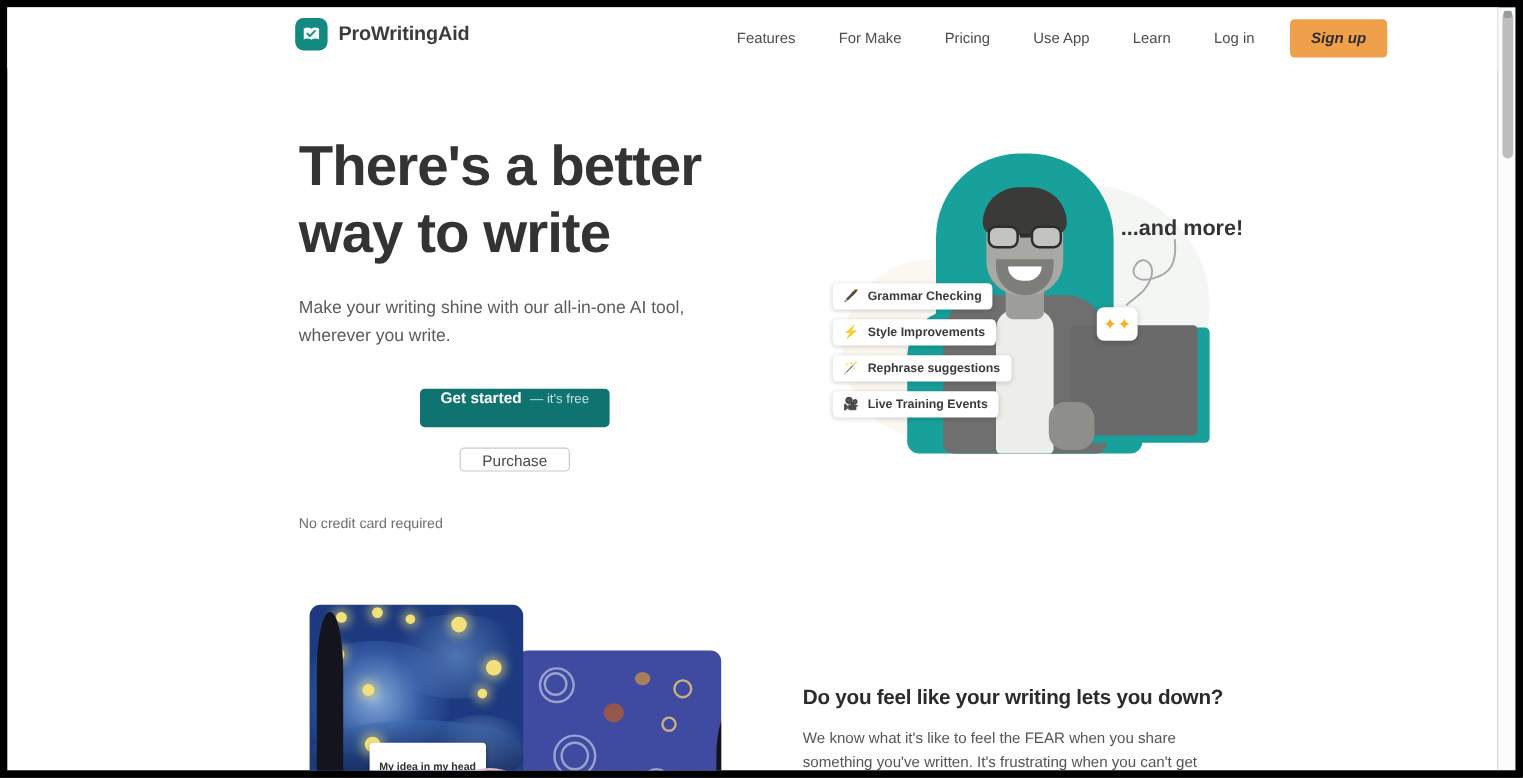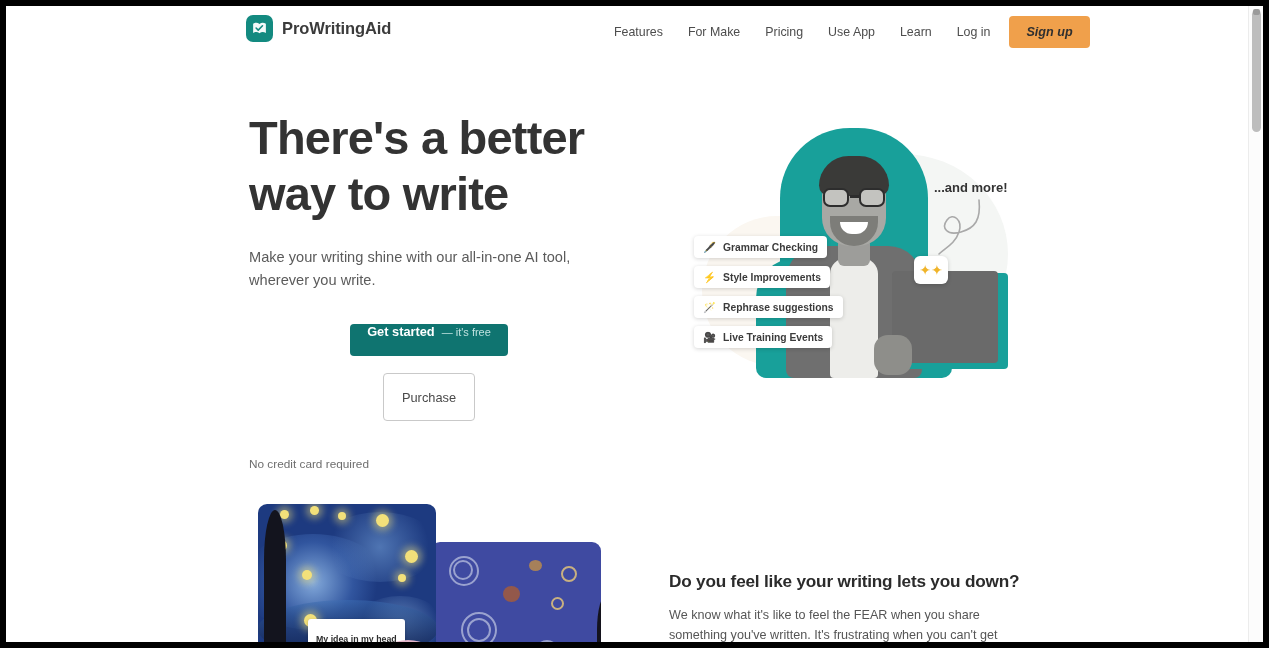--- a/index.html
+++ b/index.html
@@ -75,21 +75,21 @@
     white-space: nowrap;
   }
 
   .main-nav {
     position: absolute;
     left: 598px;
     top: 0;
     height: 51px;
     display: flex;
     align-items: center;
-    gap: 5px;
+    gap: 16px;
   }
   .nav-link {
     font-size: 12.4px;
     color: #4d4d4d;
     padding: 6px 10px;
     white-space: nowrap;
     cursor: pointer;
   }
 
   .signup-btn {
@@ -153,21 +153,21 @@
     font-weight: bold;
   }
   .btn-primary .sub {
     color: #bfe2df;
     font-size: 11px;
   }
   .btn-outline {
     background: #ffffff;
     border: 1px solid #c9c9c9;
     border-radius: 4px;
-    height: 48px;
+    height: 20px;
     padding: 0 18px;
     color: #4a4a4a;
     font-size: 12.8px;
     cursor: pointer;
     font-family: "Liberation Sans", sans-serif;
   }
   .hero-note {
     margin-top: 36px;
     font-size: 11.8px;
     color: #6e6e6e;
@@ -327,21 +327,21 @@
     border-radius: 6px;
     box-shadow: 0 1px 4px rgba(0,0,0,.18);
     display: flex; align-items: center; justify-content: center;
     font-size: 14px;
     color: #f0b429;
   }
 
   .and-more {
     position: absolute;
     left: 268px; top: 74px;
-    font-size: 13px;
+    font-size: 18px;
     font-weight: bold;
     color: #333333;
     white-space: nowrap;
   }
   .curly-arrow {
     position: absolute;
     left: 265px; top: 92px;
     width: 60px; height: 70px;
   }
 

